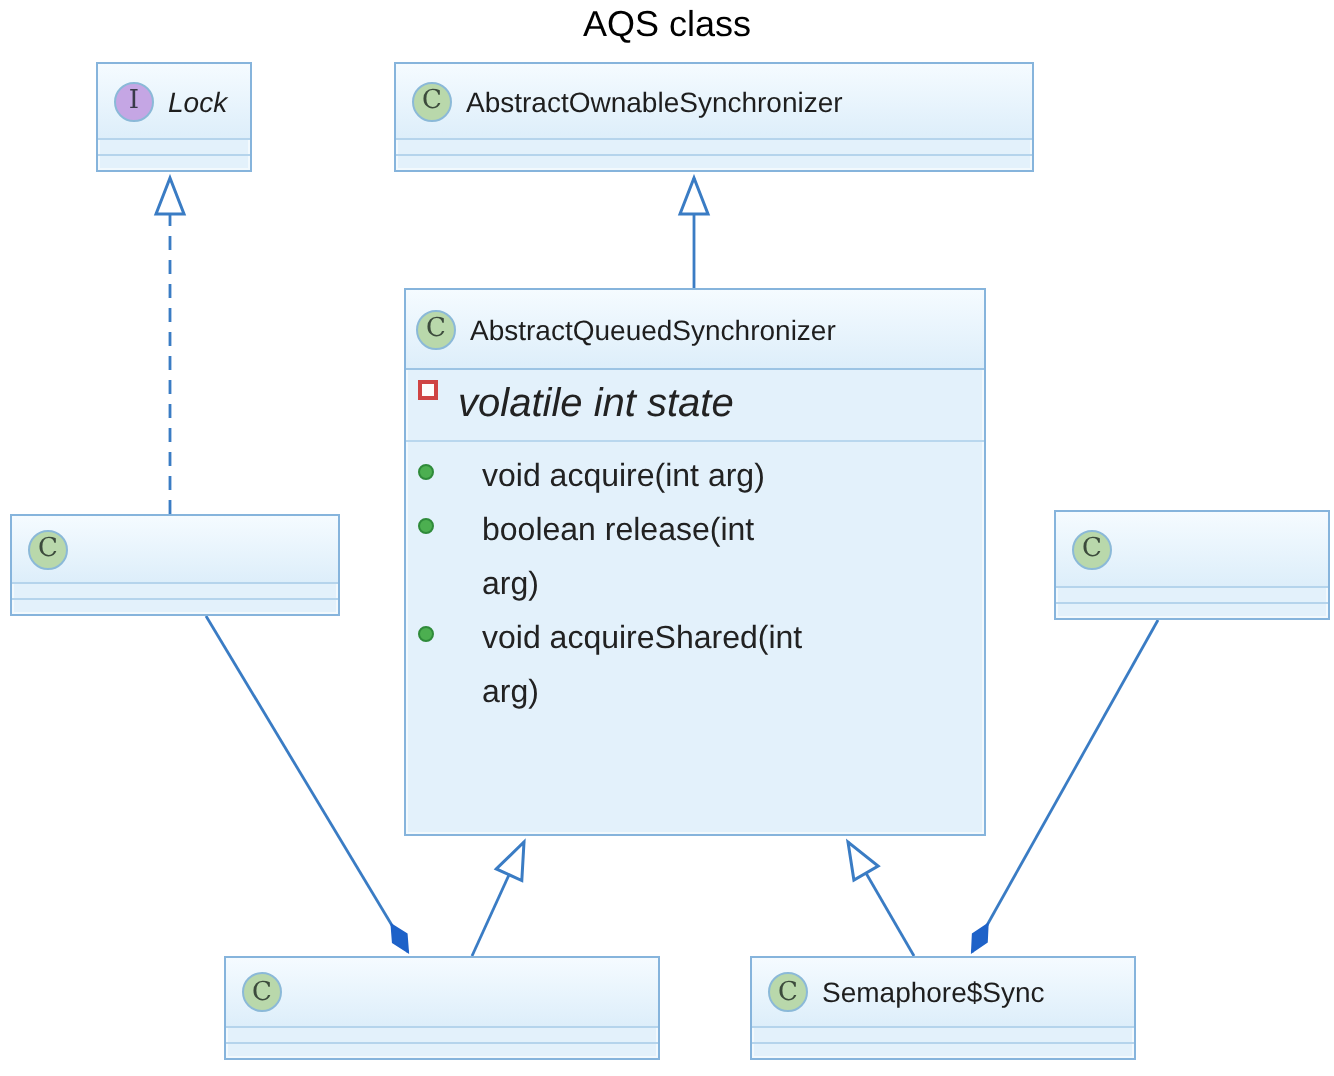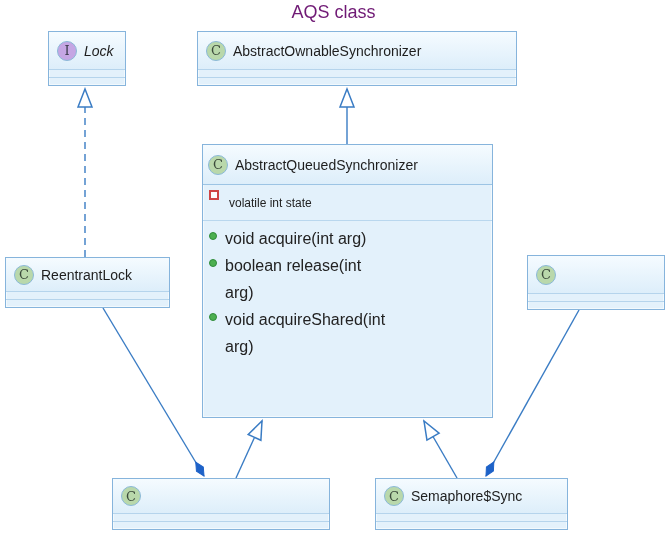--- a/index.html
+++ b/index.html
@@ -3,21 +3,21 @@
 <meta charset="utf-8">
 <style>
   html,body{margin:0;padding:0;}
   body{
     width:667px;height:538px;position:relative;background:#ffffff;
     font-family:"Liberation Sans",sans-serif;overflow:hidden;
   }
   #edges{position:absolute;left:0;top:0;z-index:0;}
   .diagram-title{
     position:absolute;left:0;top:2px;width:667px;text-align:center;
-    font-size:18px;color:#701a75;z-index:2;
+    font-size:18px;color:#000000;z-index:2;
   }
   .uml-box{
     position:absolute;z-index:1;box-sizing:border-box;
     background:#e3f1fb;border:1px solid #86b4dc;
     box-shadow:inset 0 0 0 1px rgba(255,255,255,0.55);
     display:flex;flex-direction:column;
   }
   .uml-title{
     flex:1;display:flex;align-items:center;padding:0 6px 0 8px;
     background:linear-gradient(180deg,#f5fbff 0%,#ddeefa 100%);
@@ -42,29 +42,29 @@
     border-bottom:1px solid #9cc4e4;
   }
   .aqs-field{
     height:35px;flex:none;display:flex;align-items:center;
     padding-left:5px;border-bottom:1px solid #b9d7ee;
   }
   .bullet-field{
     width:6px;height:6px;flex:none;border:2px solid #cf4444;background:#fdfdfd;
     align-self:flex-start;margin:5px 10px 0 1px;box-sizing:content-box;
   }
-  .member-text{font-size:12px;color:#222;}
+  .member-text{font-size:20px;color:#222;font-style:italic;}
   .aqs-methods{flex:1;padding-top:4px;}
   .method-row{display:flex;padding-left:5px;}
   .bullet-method{
     width:8px;height:8px;border-radius:50%;flex:none;
     background:#4caf50;border:1px solid #2f8b3a;margin:7px 8px 0 1px;
     box-sizing:border-box;
   }
-  .method-text{font-size:16px;line-height:27px;color:#222;white-space:pre-line;}
+  .method-text{font-size:16px;line-height:27px;color:#222;white-space:pre-line;margin-left:16px;}
 </style>
 </head>
 <body>
 
 <svg id="edges" width="667" height="538">
   <defs>
     <marker id="triHollow" viewBox="0 0 22 18" markerWidth="22" markerHeight="18" refX="20" refY="9" orient="auto" markerUnits="userSpaceOnUse">
       <path d="M2,2 L20,9 L2,16 Z" fill="#ffffff" stroke="#3a7cc4" stroke-width="1.5"></path>
     </marker>
     <marker id="diamondFilled" viewBox="0 0 20 12" markerWidth="20" markerHeight="12" refX="18" refY="6" orient="auto" markerUnits="userSpaceOnUse">
@@ -134,21 +134,20 @@
       <span class="bullet-method"></span>
       <span class="method-text">void acquireShared(int
 arg)</span>
     </div>
   </div>
 </div>
 
 <div class="uml-box" style="left:5px;top:257px;width:165px;height:51px;">
   <div class="uml-title">
     <span class="icon-circle icon-class">C</span>
-    <span class="uml-name">ReentrantLock</span>
   </div>
   <div class="uml-compartment"></div>
   <div class="uml-compartment"></div>
 </div>
 
 <div class="uml-box" style="left:527px;top:255px;width:138px;height:55px;">
   <div class="uml-title">
     <span class="icon-circle icon-class">C</span>
   </div>
   <div class="uml-compartment"></div>

